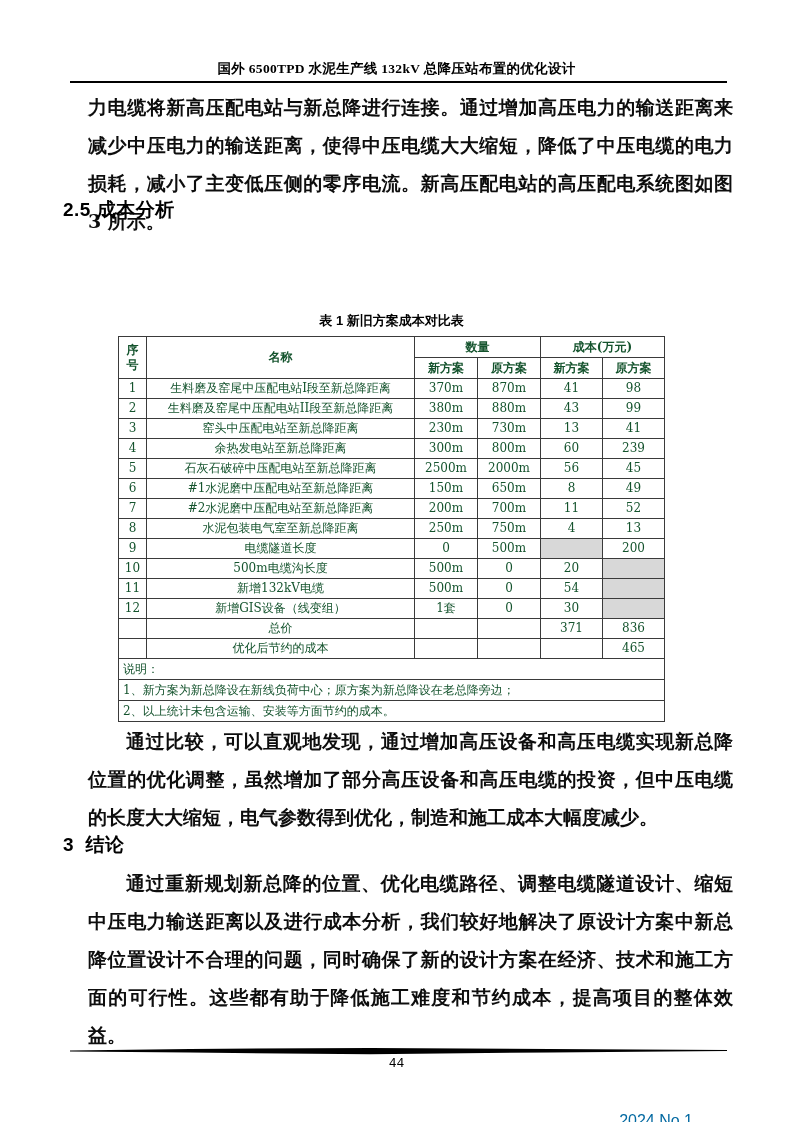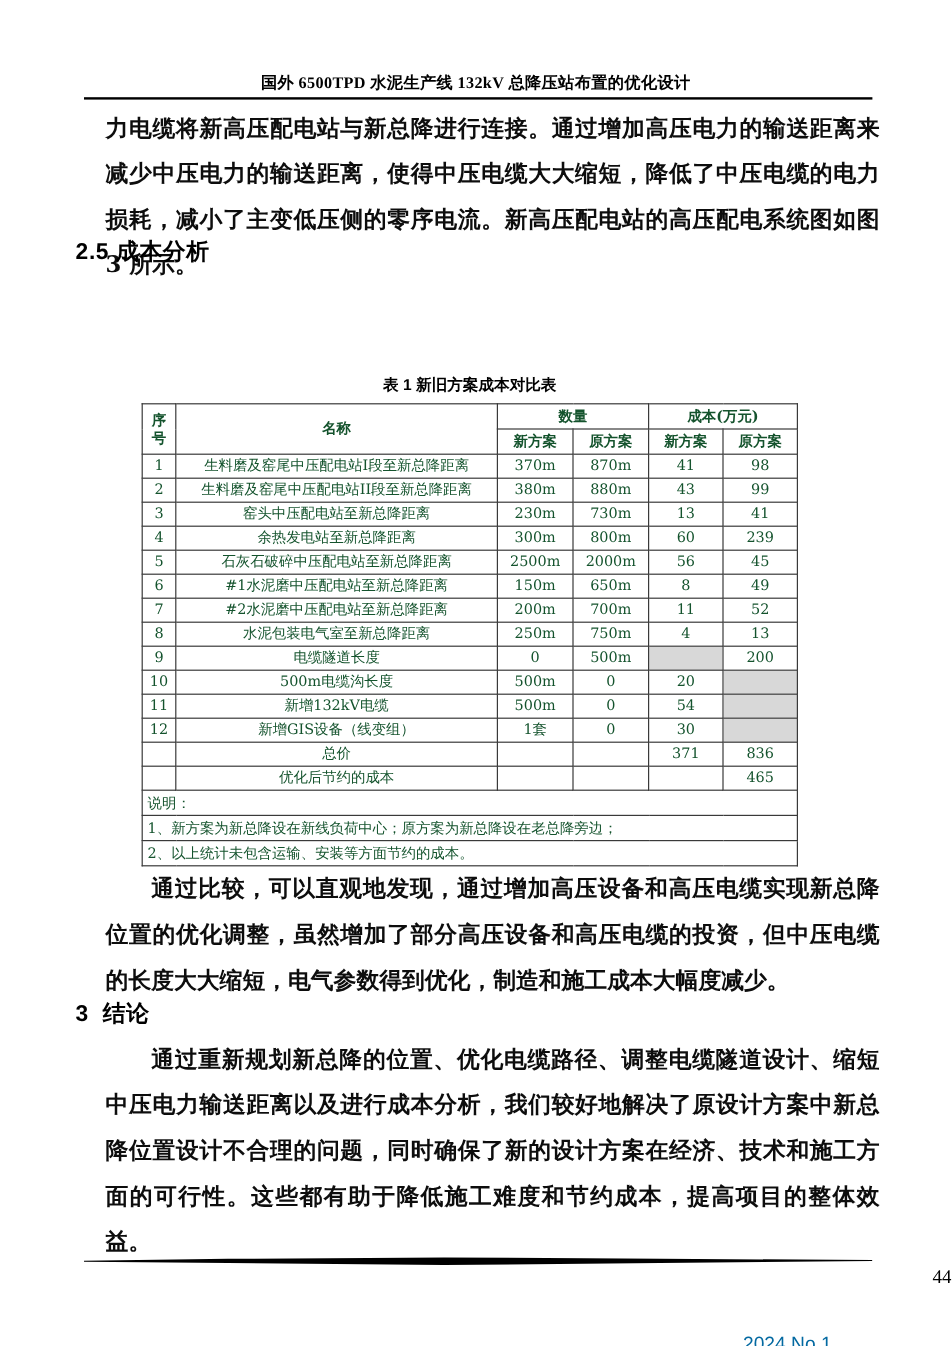--- a/index.html
+++ b/index.html
@@ -46,22 +46,22 @@
   .cost-table thead th { font-weight:bold; height:20px; }
   .cost-table .notes-cell { text-align:left; padding:1px 4px; height:18px; }
   #para1 { top:88px; }
   #para2 { top:228px; }
   #para3 { top:722px; }
   #para4 { top:864px; }
   #heading-2-5 { top:197px; }
   #heading-3 { top:832px; }
   .footer-bar { position:absolute; top:1047px; left:70px; width:657px; height:8px; }
   .footer-page-num {
-    position:absolute; top:1056px; left:0; width:100%; text-align:right;
-    font-family:Liberation Serif, serif; font-size:16px; color:#000;
+    position:absolute; top:1056px; left:0; width:100%; text-align:center;
+    font-family:Liberation Mono, monospace; font-size:13px; color:#000;
   }
   .footer-issue {
     position:absolute; top:1112px; right:100px;
     font-family:"Liberation Sans",sans-serif; font-size:16px; color:#0369a1;
   }
 </style>
 </head>
 <body>
 
 <div class="page">

